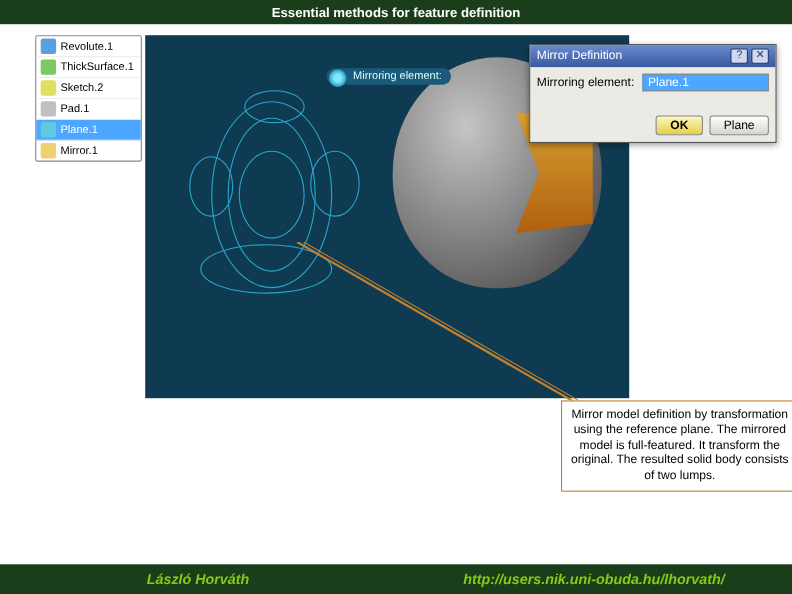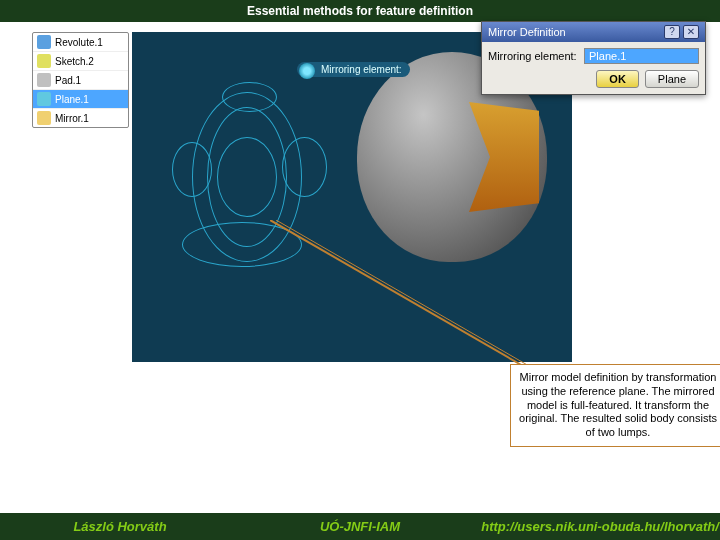--- a/index.html
+++ b/index.html
@@ -125,21 +125,21 @@
     background: #fff;
     border: 1px solid #c08030;
     font-size: 11px;
     text-align: center;
     padding: 6px 4px;
     line-height: 1.25;
   }
   .dialog {
     position: absolute;
     right: 14px;
-    top: 21px;
+    top: 40px;
     width: 225px;
     background: #eceae4;
     border: 1px solid #555;
     font-size: 11px;
     box-shadow: 0 2px 6px rgba(0,0,0,.4);
   }
   .dialog-title {
     background: linear-gradient(#6a8ad0, #3a5aa0);
     color: #fff;
     padding: 3px 6px;
@@ -172,21 +172,21 @@
     padding: 1px 4px;
     background: #fff;
     border: 1px solid #888;
   }
   .dlg-val.sel { background: #4da6ff; color: #fff; }
   .dlg-val.ro { background: #eceae4; border: none; color: #444; }
   .dlg-btns {
     display: flex;
     justify-content: flex-end;
     gap: 6px;
-    margin-top: 6px;
+    margin-top: 22px;
   }
   .dlg-btn {
     padding: 2px 12px;
     background: linear-gradient(#fff, #d5d5cf);
     border: 1px solid #888;
     border-radius: 3px;
   }
   .dlg-btn.primary {
     background: linear-gradient(#fdf6c0, #e8d040);
     font-weight: bold;
@@ -208,20 +208,24 @@
 </style>
 </head>
 <body>
 
 <div class="header-bar">Essential methods for feature definition</div>
 
 <div class="tree-panel">
   <div class="tree-row">
       <span class="tree-icon" style="background:#5aa0e0"></span>
       <span>Revolute.1</span>
+    </div>
+  <div class="tree-row">
+      <span class="tree-icon" style="background:#80c860"></span>
+      <span>ThickSurface.1</span>
     </div>
   <div class="tree-row">
       <span class="tree-icon" style="background:#e0e060"></span>
       <span>Sketch.2</span>
     </div>
   <div class="tree-row">
       <span class="tree-icon" style="background:#c0c0c0"></span>
       <span>Pad.1</span>
     </div>
   <div class="tree-row sel">
@@ -276,15 +280,14 @@
     </div>
     <div class="dlg-btns">
       <div class="dlg-btn primary">OK</div>
       <div class="dlg-btn">Plane</div>
     </div>
   </div>
 </div>
 
 <div class="footer">
   <div>László Horváth</div>
-  <div>UÓ-JNFI-IAM</div>
   <div>http://users.nik.uni-obuda.hu/lhorvath/</div>
 </div>
 
 </body></html>

